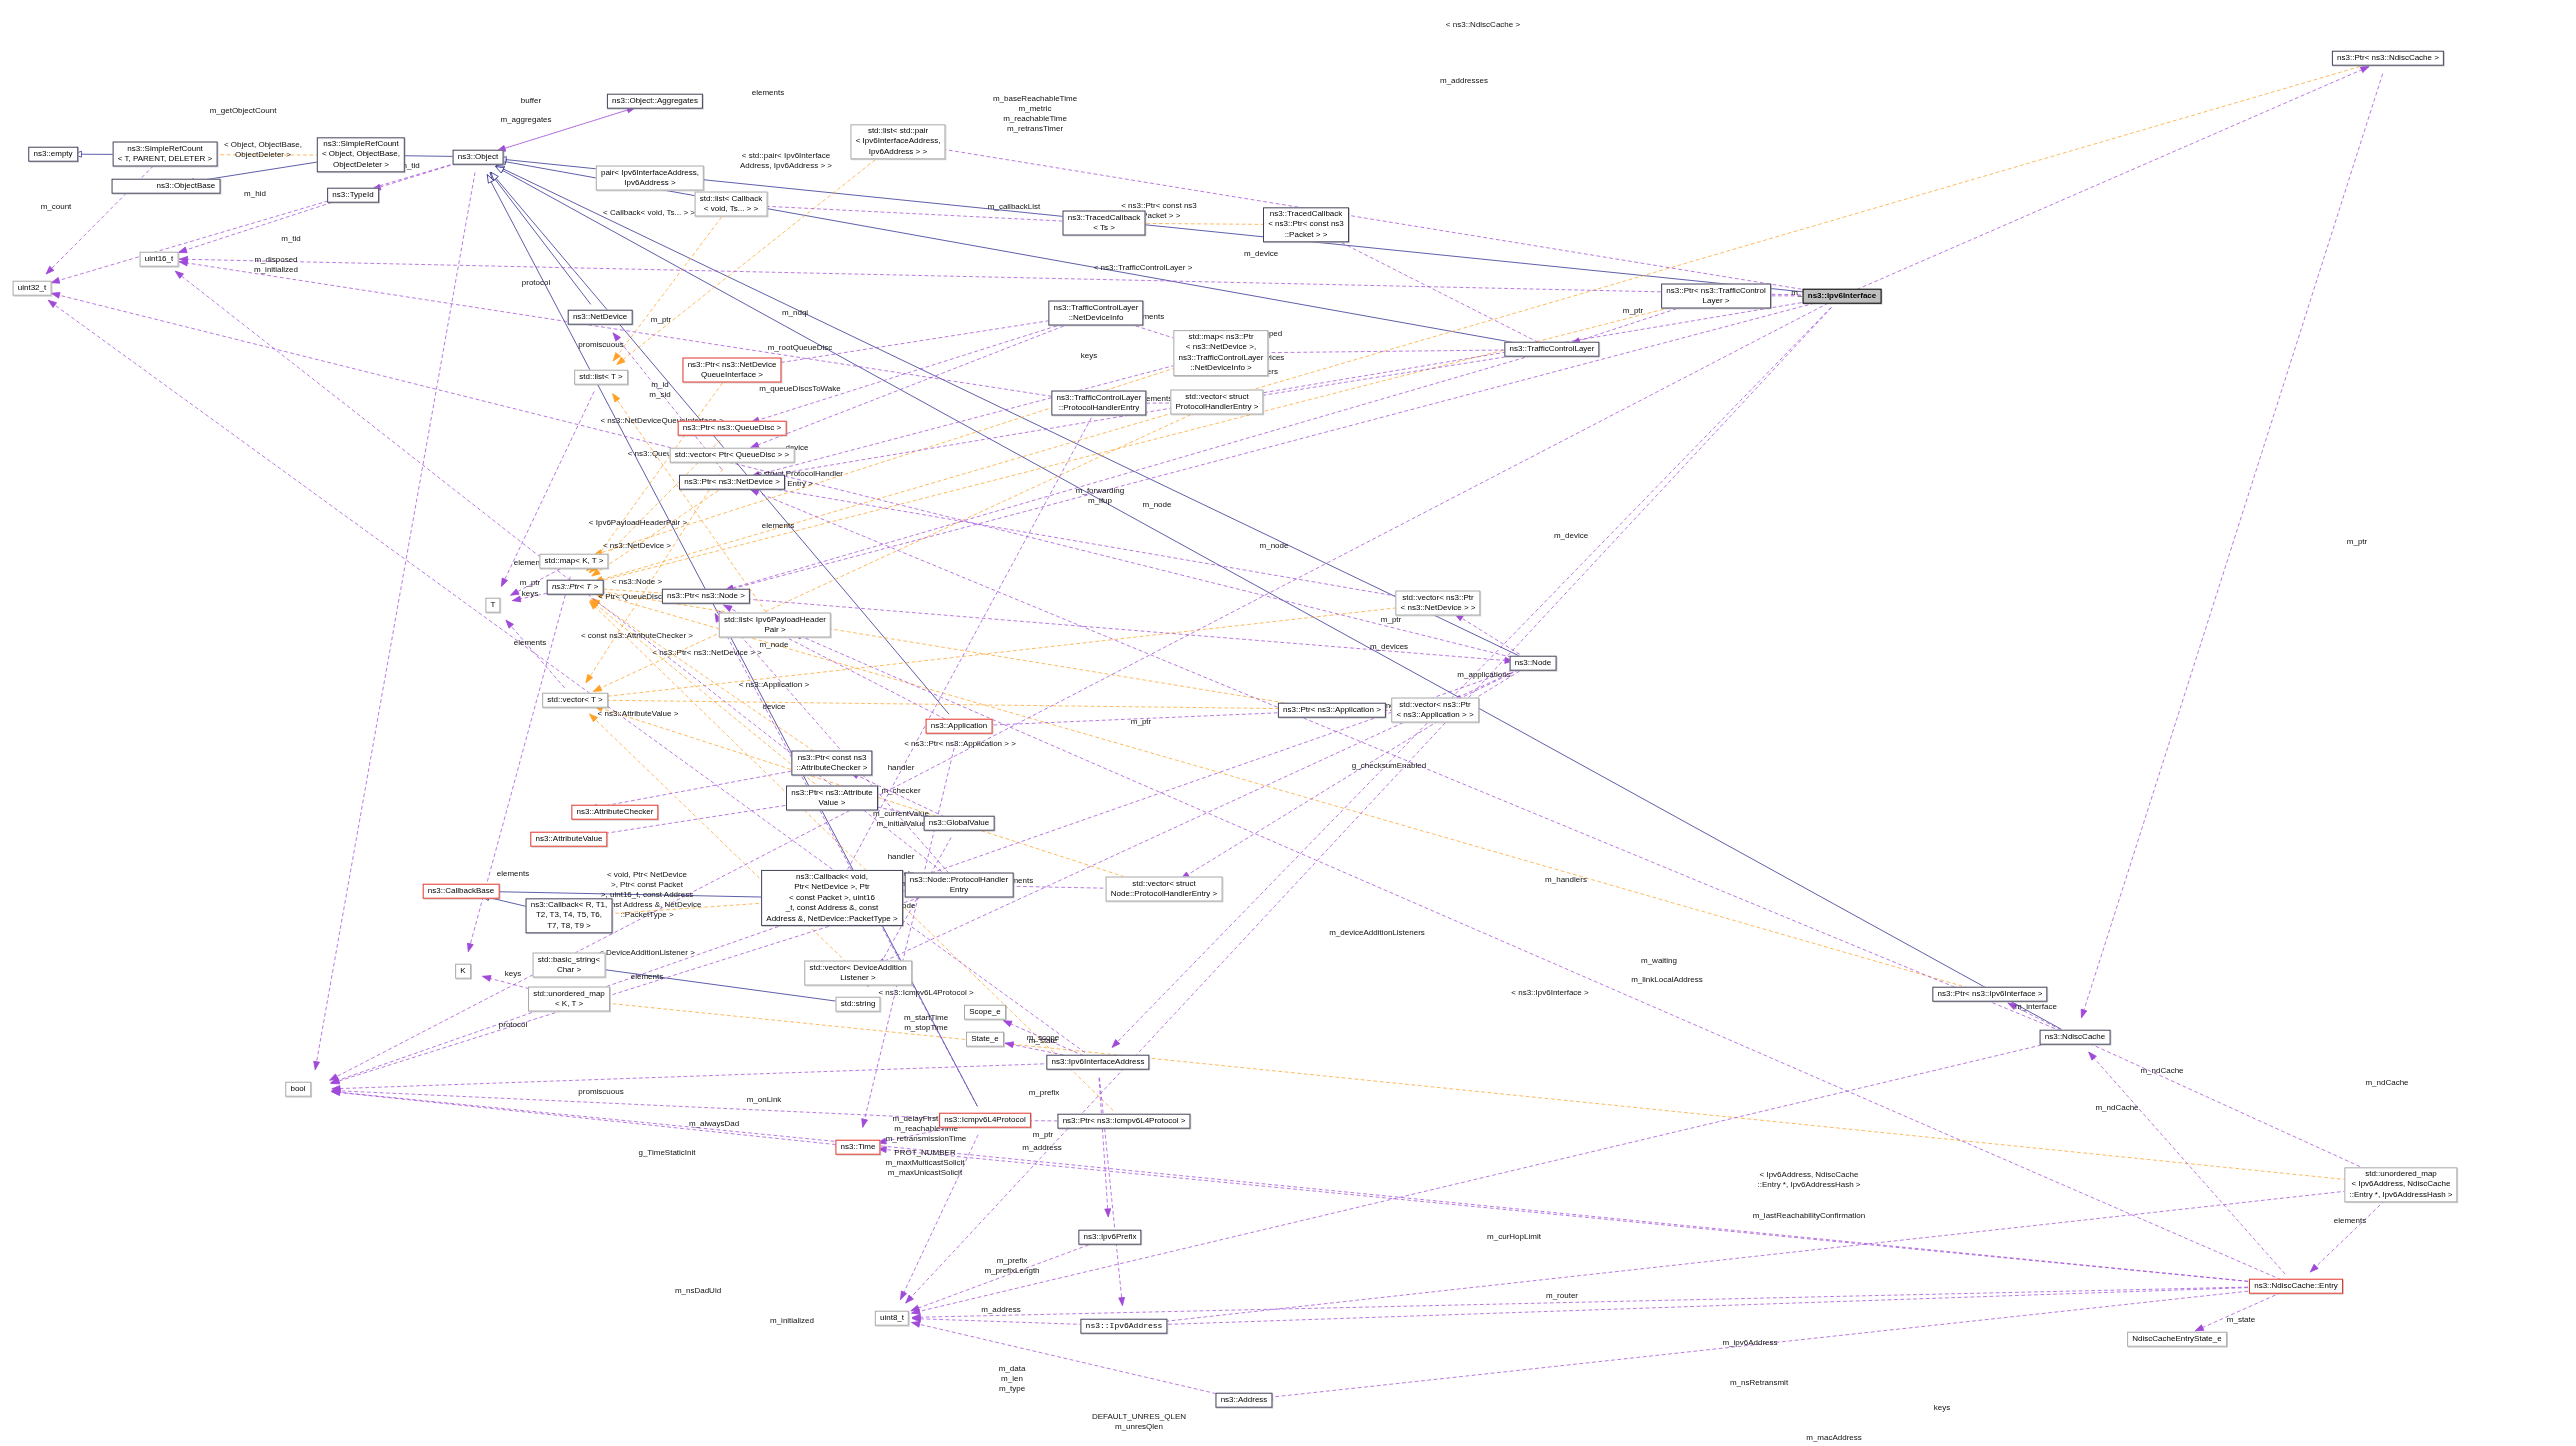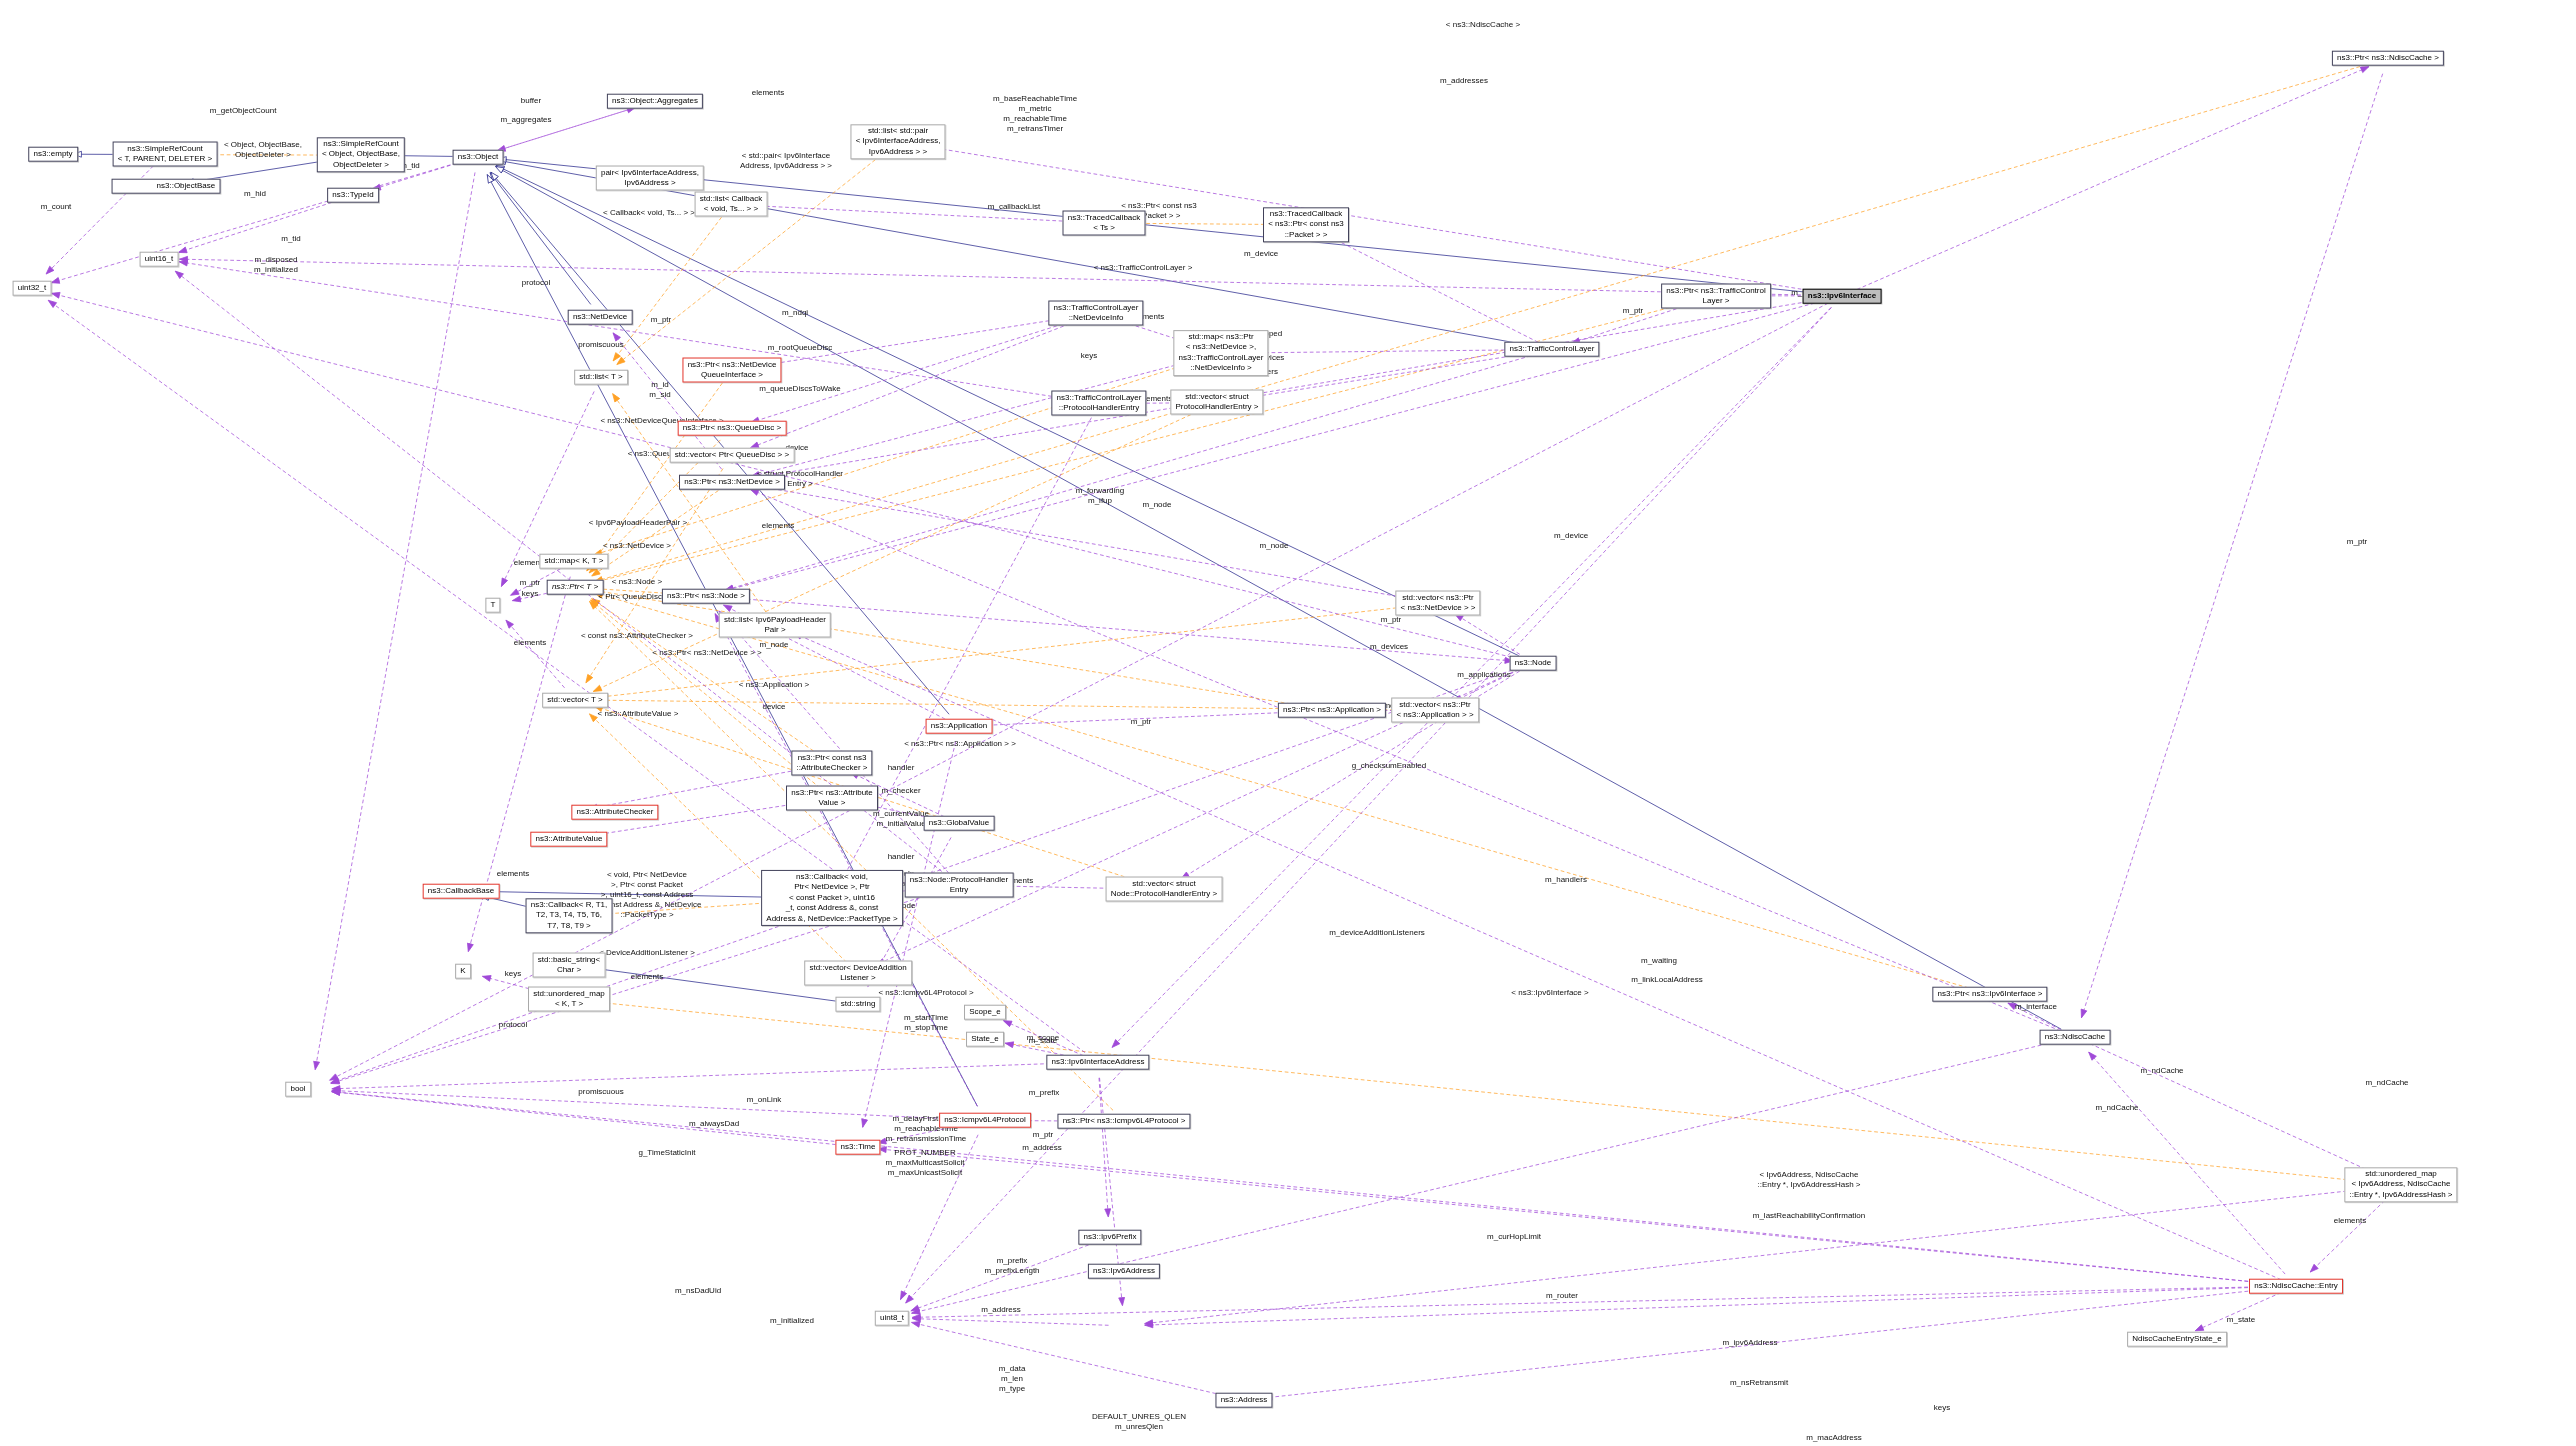--- a/index.html
+++ b/index.html
@@ -253,21 +253,21 @@
     <div class="node std" style="left: 858px; top: 1004px;">std::string</div>
     <div class="node std" style="left: 985px; top: 1012px;">Scope_e</div>
     <div class="node std" style="left: 985px; top: 1039px;">State_e</div>
     <div class="node" style="left: 1098px; top: 1062px;">ns3::Ipv6InterfaceAddress</div>
     <div class="node red" style="left: 985px; top: 1120px;">ns3::Icmpv6L4Protocol</div>
     <div class="node red" style="left: 858px; top: 1147px;">ns3::Time</div>
     <div class="node" style="left: 1124px; top: 1121px;">ns3::Ptr&lt; ns3::Icmpv6L4Protocol &gt;</div>
     <div class="node std" style="left: 298px; top: 1089px;">bool</div>
     <div class="node std" style="left: 892px; top: 1318px;">uint8_t</div>
     <div class="node" style="left: 1110px; top: 1237px;">ns3::Ipv6Prefix</div>
-    <div class="node" style="left: 1124px; top: 1271px;">ns3::Ipv6Address</div>
+    <div class="node" style="left: 1124px; top: 1326px; font-family: Liberation Mono, monospace;">ns3::Ipv6Address</div>
     <div class="node" style="left: 1244px; top: 1400px;">ns3::Address</div>
     <div class="node" style="left: 1990px; top: 994px;">ns3::Ptr&lt; ns3::Ipv6Interface &gt;</div>
     <div class="node" style="left: 2075px; top: 1037px;">ns3::NdiscCache</div>
     <div class="node std" style="left: 2401px; top: 1185px;">std::unordered_map
 &lt; Ipv6Address, NdiscCache
 ::Entry *, Ipv6AddressHash &gt;</div>
     <div class="node red" style="left: 2296px; top: 1286px;">ns3::NdiscCache::Entry</div>
     <div class="node std" style="left: 2177px; top: 1339px;">NdiscCacheEntryState_e</div>
     <div class="lbl" style="left: 243px; top: 111px;">m_getObjectCount</div>
     <div class="lbl" style="left: 56px; top: 207px;">m_count</div>

